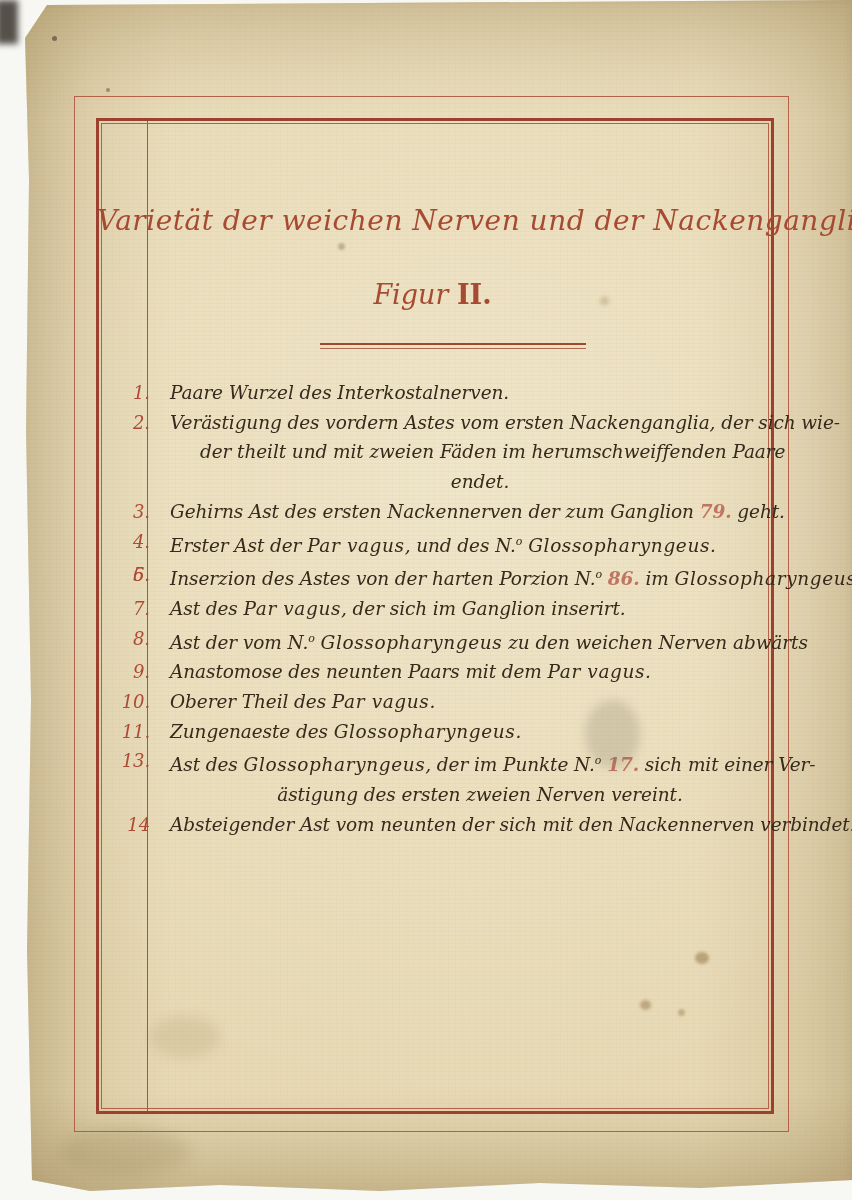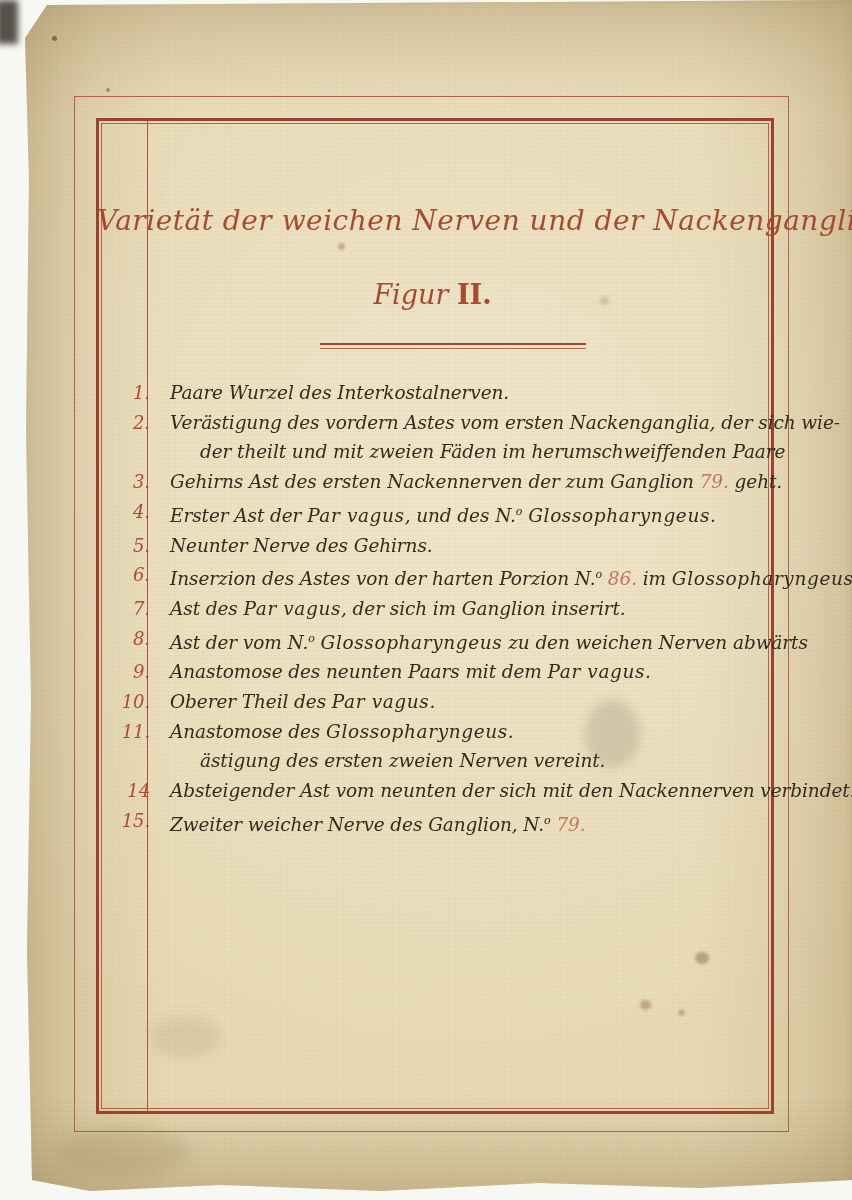--- a/index.html
+++ b/index.html
@@ -99,30 +99,30 @@
     position: absolute; left: 170px; top: 378px; width: 590px;
     font-size: 18.5px;
     line-height: 29.7px;
     color: #352a1b;
     letter-spacing: -0.1px;
   }
   .legend .line {
     position: relative;
     white-space: nowrap;
   }
-  .legend .line.cont { padding-left: 30px; }
+  .legend .line.cont { padding-left: 30px; text-align: center; }
   .legend .num {
     position: absolute; left: -56px; top: 0;
     width: 36px;
     text-align: right;
     color: #ad4a35;
     font-size: 18px;
   }
   .legend .latin { letter-spacing: 0.6px; }
-  .legend .red { color: #bf7561; }
+  .legend .red { color: #bf7561; font-weight: bold; }
   .legend .sup {
     font-size: 11px;
     vertical-align: 7px;
     letter-spacing: 0;
   }
 
   
   .stain { position: absolute; border-radius: 50%; pointer-events: none; }
   .st1 { left: 585px; top: 700px; width: 55px; height: 68px; background: rgba(108,99,86,0.20); filter: blur(5px); }
   .st2 { left: 695px; top: 952px; width: 14px; height: 12px; background: rgba(132,96,50,0.45); filter: blur(1.5px); }
@@ -154,32 +154,33 @@
     <span>Figur</span>
     <b>II.</b>
   </div>
 
   <div class="divider"></div>
 
   <div class="legend">
       <div class="line"><span class="num">1.</span><span>Paare Wurzel des Interkostalnerven.</span></div>
       <div class="line"><span class="num">2.</span><span>Verästigung des vordern Astes vom ersten Nackenganglia, der sich wie-</span></div>
       <div class="line cont"><span>der theilt und mit zweien Fäden im herumschweiffenden Paare</span></div>
+      <div class="line cont"><span>endet.</span></div>
       <div class="line"><span class="num">3.</span><span>Gehirns Ast des ersten Nackennerven der zum Ganglion </span><span class="red">79.</span><span> geht.</span></div>
       <div class="line"><span class="num">4.</span><span>Erster Ast der </span><span class="latin">Par vagus</span><span>, und des N.</span><span class="sup">o</span><span> </span><span class="latin">Glossopharyngeus</span><span>.</span></div>
-      <div class="line"><span class="num">5.</span><span>Neunter Nerve des Gehirns.</span></div>
+      <div class="line"><span class="num">5.</span></div>
       <div class="line"><span class="num">6.</span><span>Inserzion des Astes von der harten Porzion N.</span><span class="sup">o</span><span> </span><span class="red">86.</span><span> im </span><span class="latin">Glossopharyngeus</span></div>
       <div class="line"><span class="num">7.</span><span>Ast des </span><span class="latin">Par vagus</span><span>, der sich im Ganglion inserirt.</span></div>
       <div class="line"><span class="num">8.</span><span>Ast der vom N.</span><span class="sup">o</span><span> </span><span class="latin">Glossopharyngeus</span><span> zu den weichen Nerven abwärts</span></div>
       <div class="line"><span class="num">9.</span><span>Anastomose des neunten Paars mit dem </span><span class="latin">Par vagus</span><span>.</span></div>
       <div class="line"><span class="num">10.</span><span>Oberer Theil des </span><span class="latin">Par vagus</span><span>.</span></div>
-      <div class="line"><span class="num">11.</span><span>Anastomose des </span><span class="latin">Glossopharyngeus</span><span>.</span></div>
+      <div class="line"><span class="num">11.</span><span>Zungenaeste des </span><span class="latin">Glossopharyngeus</span><span>.</span></div>
+      <div class="line"><span class="num">13.</span><span>Ast des </span><span class="latin">Glossopharyngeus</span><span>, der im Punkte N.</span><span class="sup">o</span><span> </span><span class="red">17.</span><span> sich mit einer Ver-</span></div>
       <div class="line cont"><span>ästigung des ersten zweien Nerven vereint.</span></div>
       <div class="line"><span class="num">14</span><span>Absteigender Ast vom neunten der sich mit den Nackennerven verbindet.</span></div>
-      <div class="line"><span class="num">15.</span><span>Zweiter weicher Nerve des Ganglion, N.</span><span class="sup">o</span><span> </span><span class="red">79.</span></div>
     </div>
 
   <div class="stain st1"></div>
   <div class="stain st2"></div>
   <div class="stain st3"></div>
   <div class="stain st4"></div>
   <div class="stain st5"></div>
   <div class="stain st6"></div>
   <div class="stain st7"></div>
   <div class="stain st8"></div>

